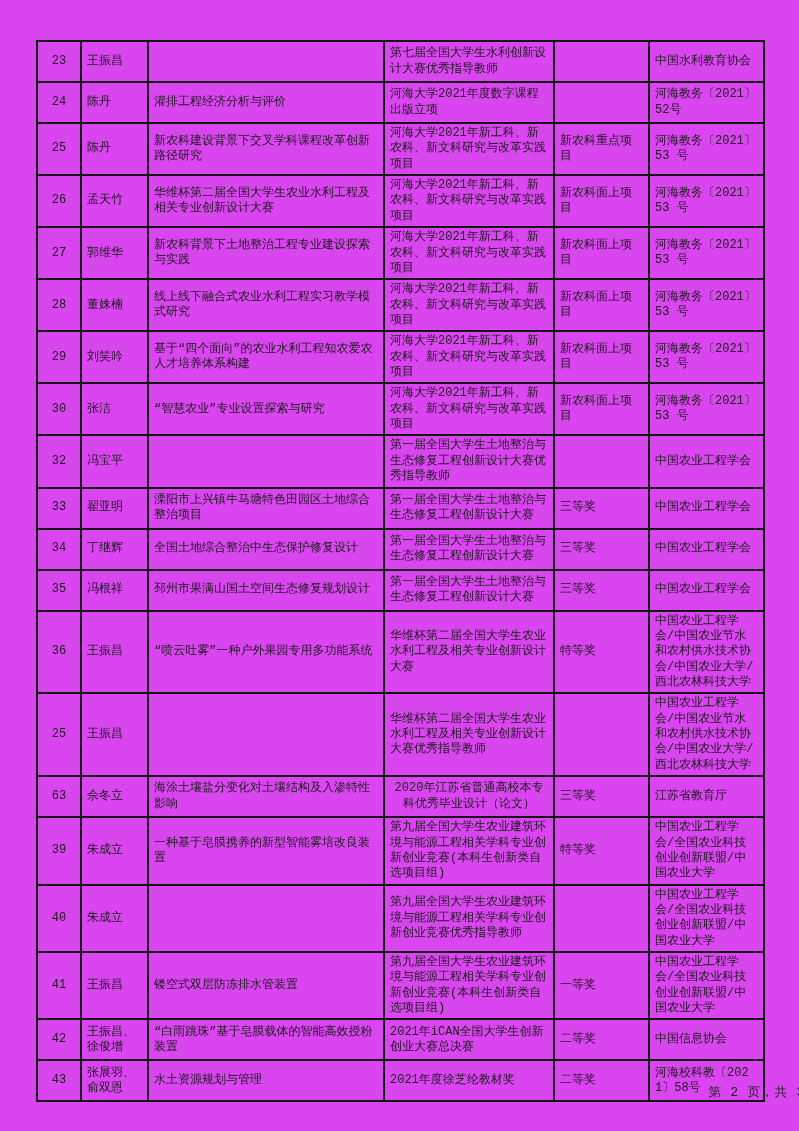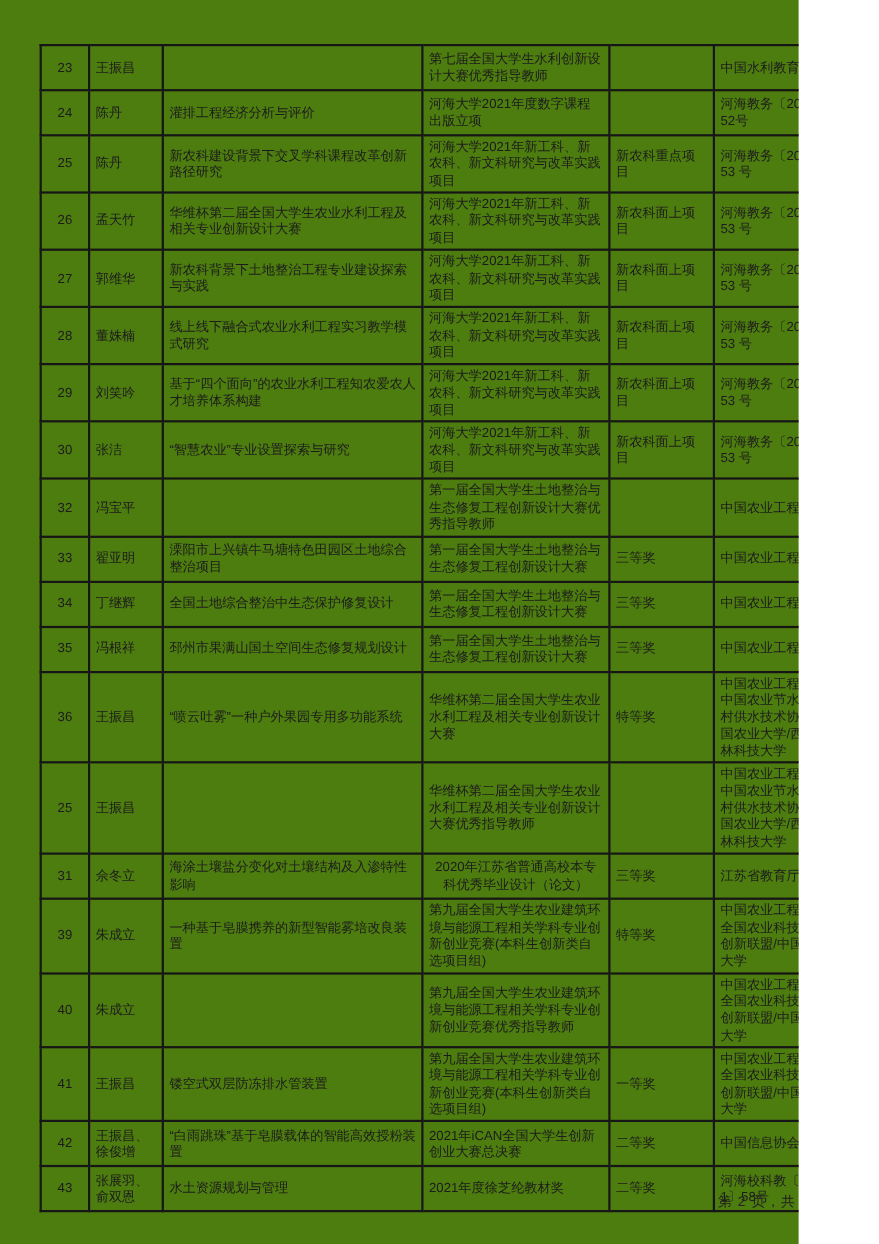--- a/index.html
+++ b/index.html
@@ -1,21 +1,21 @@
 <!DOCTYPE html>
 <html><head>
 <meta charset="utf-8">
 <style>
   html, body { margin: 0; padding: 0; background: #ffffff; }
   .page {
     position: relative;
-    width: 726px;
+    width: 799px;
     height: 1131px;
-    background: #4d7c0f;
-    font-family: Liberation Sans, sans-serif;
+    background: #d946ef;
+    font-family: Liberation Mono, monospace;
     color: #1c1c1c;
     overflow: hidden;
   }
   table.awards {
     position: absolute;
     left: 36px;
     top: 40px;
     width: 727px;
     border-collapse: collapse;
     table-layout: fixed;
@@ -173,21 +173,21 @@
     </tr>
         <tr>
       <td class="num">25</td>
       <td class="name">王振昌</td>
       <td class="proj"></td>
       <td class="evt sz-s">华维杯第二届全国大学生农业水利工程及相关专业创新设计大赛优秀指导教师</td>
       <td class="lvl"></td>
       <td class="org sz-xs">中国农业工程学会/中国农业节水和农村供水技术协会/中国农业大学/西北农林科技大学</td>
     </tr>
         <tr>
-      <td class="num">31</td>
+      <td class="num">63</td>
       <td class="name">佘冬立</td>
       <td class="proj">海涂土壤盐分变化对土壤结构及入渗特性影响</td>
       <td class="evt sz-m">2020年江苏省普通高校本专科优秀毕业设计（论文）</td>
       <td class="lvl">三等奖</td>
       <td class="org">江苏省教育厅</td>
     </tr>
         <tr>
       <td class="num">39</td>
       <td class="name">朱成立</td>
       <td class="proj">一种基于皂膜携养的新型智能雾培改良装置</td>

